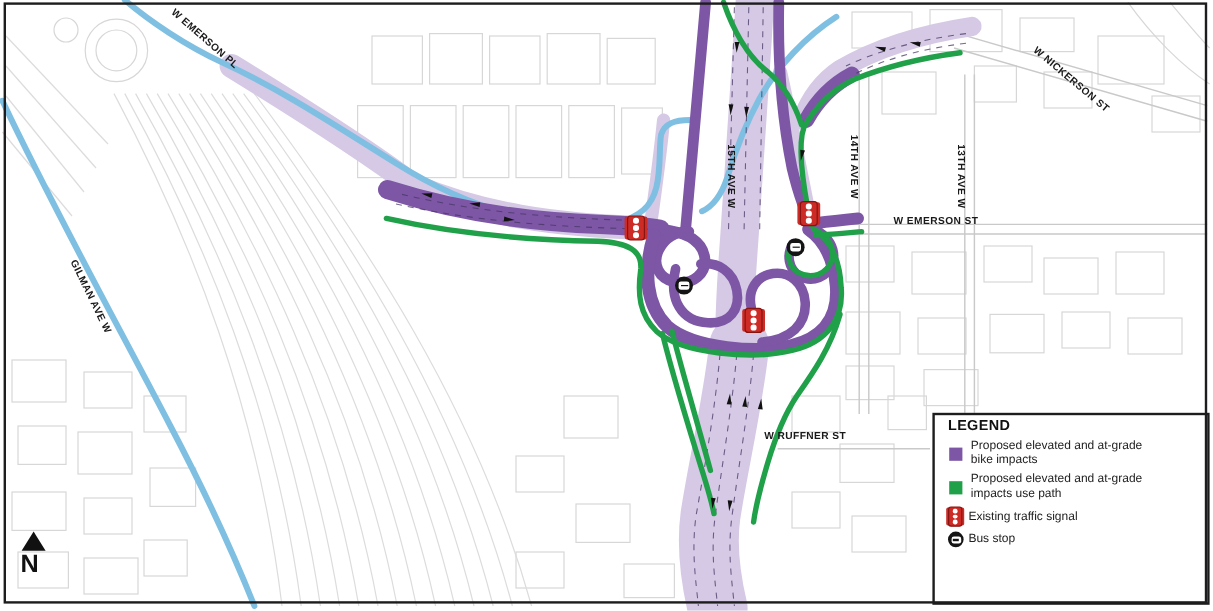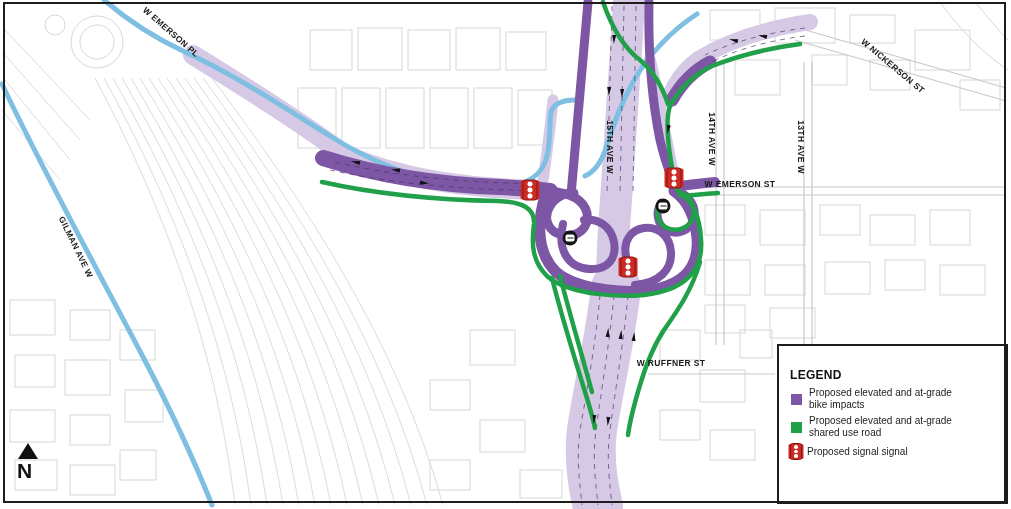--- a/index.html
+++ b/index.html
@@ -20,21 +20,21 @@
            background:#141414;border-radius:50%;display:flex;align-items:center;justify-content:center;}
   .busstop .bus-body{width:9px;height:7px;background:#fff;border-radius:2px;position:relative;}
   .busstop .bus-body:after{content:"";position:absolute;left:1.5px;right:1.5px;top:2.6px;height:1.6px;background:#141414;}
   
   .north{position:absolute;left:17px;top:443px;width:30px;text-align:left;color:#111;}
   .north .tri{width:0;height:0;border-left:10px solid transparent;border-right:10px solid transparent;
               border-bottom:16px solid #111;margin-left:1px;}
   .north .n{font-weight:900;font-size:21px;line-height:1.1;letter-spacing:1px;font-family:"Liberation Sans",sans-serif;}
   
   .legend{position:absolute;left:777px;top:344px;width:231px;height:160px;background:#fff;
-          border:2px solid #1d1d1d;box-sizing:border-box;padding:22px 9px 6px 11px;}
+          border:2px solid #1d1d1d;box-sizing:border-box;padding:1px 9px 6px 11px;}
   .legend-title{font-weight:700;font-size:12px;color:#111;margin-bottom:5px;letter-spacing:.3px;}
   .legend-item{display:flex;align-items:center;margin-bottom:4px;}
   .legend-item .sw{flex:0 0 auto;width:11px;height:11px;margin:1px 7px 0 1px;}
   .legend-item .lt{font-size:10px;line-height:1.2;color:#222;}
   .legend-item .lt span{display:block;}
   .legend .signal{position:relative;transform:none;width:10px;height:15px;margin:0 5px 0 0;border-radius:2.5px;
                   box-shadow:-2.5px 0 0 -1px #cd2b26,2.5px 0 0 -1px #cd2b26;}
   .legend .signal i{width:3.4px;height:3.4px;}
   .legend .busstop{position:relative;transform:none;width:13px;height:13px;margin:0 4px 0 0;}
   .legend .busstop .bus-body{width:8px;height:6px;}
@@ -215,21 +215,21 @@
       <path d="M -5,-2 L 4,0 L -5,2 z" transform="translate(668,130) rotate(100)"></path>
     </g>
   </svg>
 
   <div class="street-label" style="left:171px;top:32px;transform:translate(-50%,-50%) rotate(41deg);">W EMERSON PL</div>
   <div class="street-label" style="left:893px;top:66px;transform:translate(-50%,-50%) rotate(40deg);">W NICKERSON ST</div>
   <div class="street-label" style="left:76px;top:247px;transform:translate(-50%,-50%) rotate(64deg);">GILMAN AVE W</div>
   <div class="street-label" style="left:610px;top:147px;transform:translate(-50%,-50%) rotate(90deg);">15TH AVE W</div>
   <div class="street-label" style="left:712px;top:139px;transform:translate(-50%,-50%) rotate(90deg);">14TH AVE W</div>
   <div class="street-label" style="left:801px;top:147px;transform:translate(-50%,-50%) rotate(90deg);">13TH AVE W</div>
-  <div class="street-label" style="left:740px;top:184px;transform:translate(-50%,-50%);">W EMERSON ST</div>
+  <div class="street-label" style="left:780px;top:184px;transform:translate(-50%,-50%);">W EMERSON ST</div>
   <div class="street-label" style="left:671px;top:363px;transform:translate(-50%,-50%);">W RUFFNER ST</div>
 
   <div class="signal" style="left:530px;top:190px;">
       <i></i>
       <i></i>
       <i></i>
     </div>
   <div class="signal" style="left:674px;top:178px;">
       <i></i>
       <i></i>
@@ -261,32 +261,40 @@
       <span class="lt">
         <span>Proposed elevated and at-grade</span>
         <span>bike impacts</span>
       </span>
     </div>
 
     <div class="legend-item">
       <span class="sw" style="background:#21A04A;"></span>
       <span class="lt">
         <span>Proposed elevated and at-grade</span>
-        <span>shared use road</span>
+        <span>impacts use path</span>
       </span>
     </div>
 
 
     <div class="legend-item">
       <span class="signal">
           <i></i>
           <i></i>
           <i></i>
         </span>
       <span class="lt">
-        <span>Proposed signal signal</span>
+        <span>Existing traffic signal</span>
       </span>
     </div>
 
+    <div class="legend-item">
+      <span class="busstop">
+          <span class="bus-body"></span>
+        </span>
+      <span class="lt">
+        <span>Bus stop</span>
+      </span>
+    </div>
   </div>
 
   <div class="frame"></div>
 </div>
 
 </body></html>

